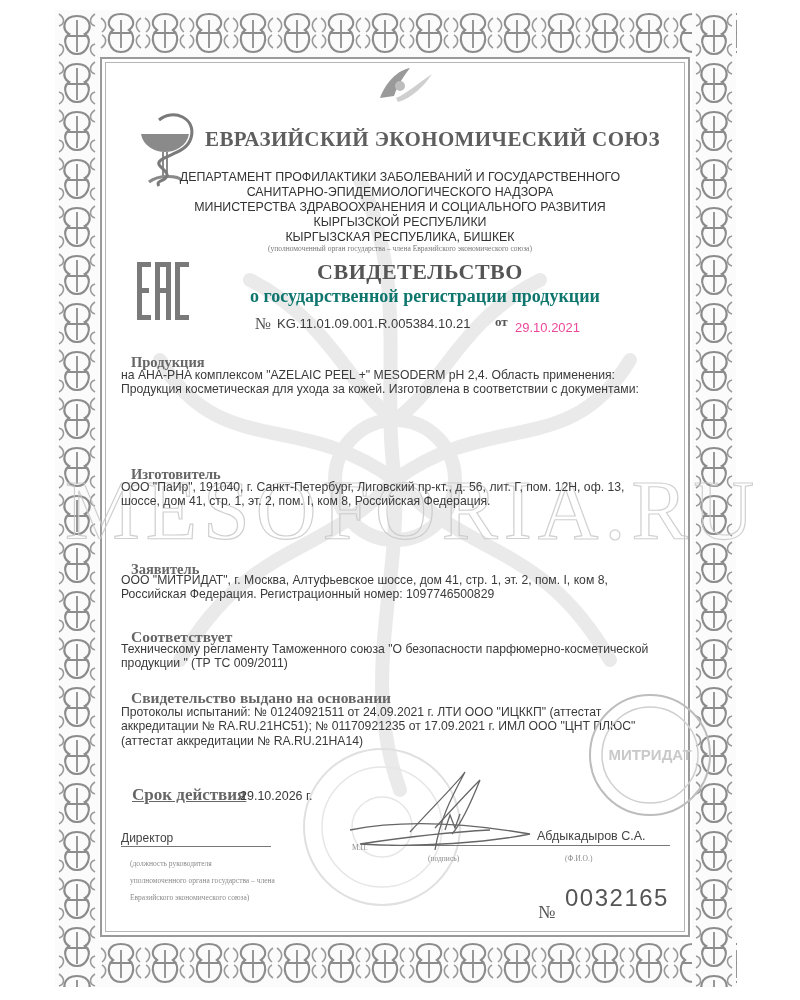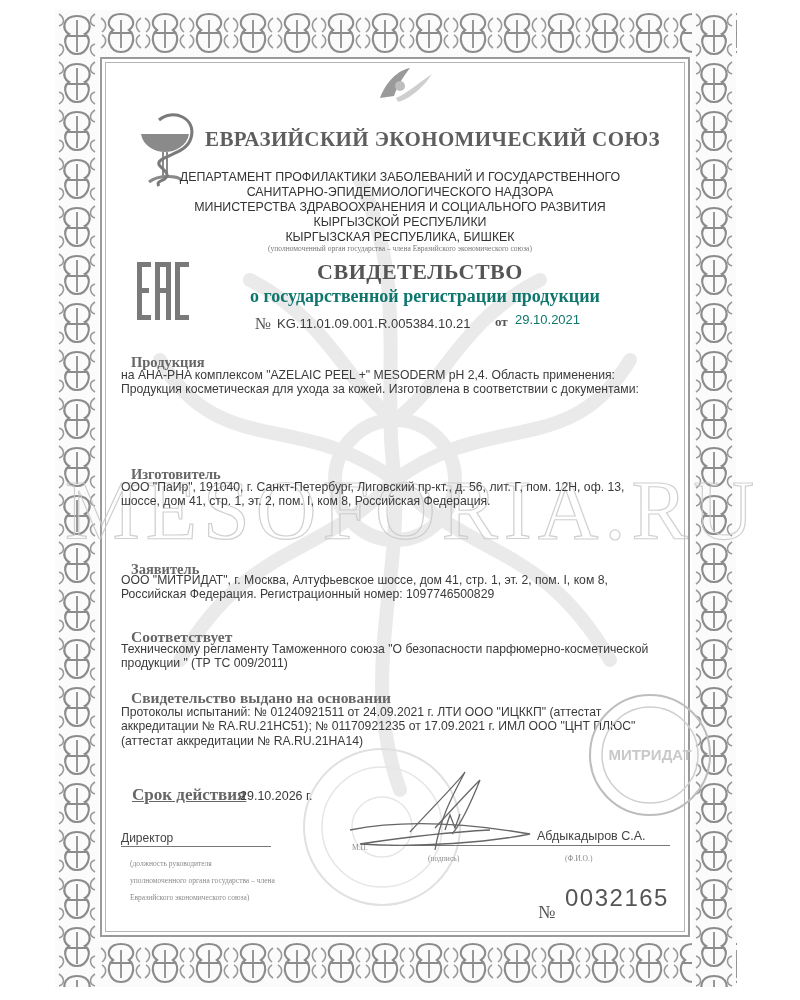--- a/index.html
+++ b/index.html
@@ -20,21 +20,21 @@
 
   .serif { font-family:"Liberation Serif", serif; }
   .eaeu-title { left:205px; top:127px; font-size:21px; font-weight:bold; color:#5e5e5e; letter-spacing:0.4px; }
   .dept { left:150px; top:170px; width:500px; text-align:center; font-size:12.4px; line-height:15px; color:#333; }
   .authorized { left:170px; top:244px; width:460px; text-align:center; font-size:7.5px; color:#777; }
   .cert-title { left:220px; top:259px; width:400px; text-align:center; font-size:22px; font-weight:bold; color:#555; letter-spacing:0.5px; }
   .cert-sub { left:210px; top:286px; width:430px; text-align:center; font-size:18px; font-weight:bold; color:#0f766e; }
   .no-sign { left:255px; top:314px; font-size:17px; color:#555; }
   .reg-no { left:277px; top:316px; font-size:13px; color:#3b3b3b; }
   .ot { left:495px; top:314px; font-size:13px; font-weight:bold; color:#555; }
-  .ot-date { left:515px; top:312px; font-size:13px; color:#0f766e; }
+  .ot-date { left:515px; top:320px; font-size:13px; color:#ec4899; }
 
   .sec-h { font-family:"Liberation Serif", serif; font-weight:bold; font-size:14.5px; color:#666; }
   .sec-b { font-size:12.2px; line-height:14.3px; color:#3a3a3a; }
 
   .eac { left:137px; top:262px; width:52px; height:58px; }
   .bowl { left:139px; top:110px; width:58px; height:80px; }
   .emblem { left:376px; top:62px; width:60px; height:42px; }
 
   .stamp-round { left:585px; top:690px; width:130px; height:130px; }
   .stamp-big { left:300px; top:745px; width:165px; height:165px; }

